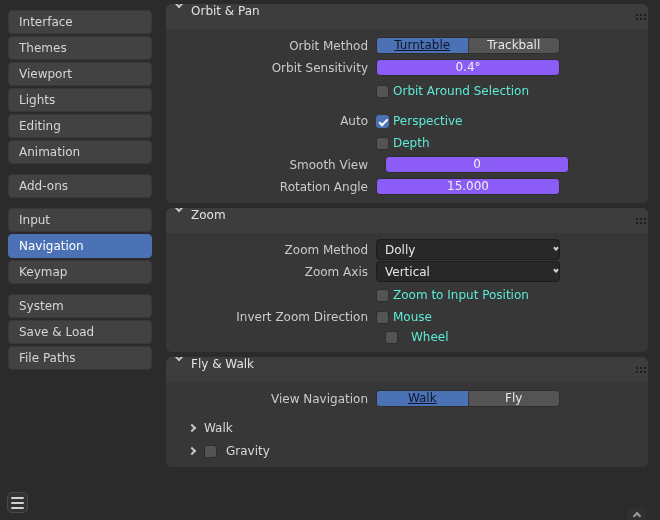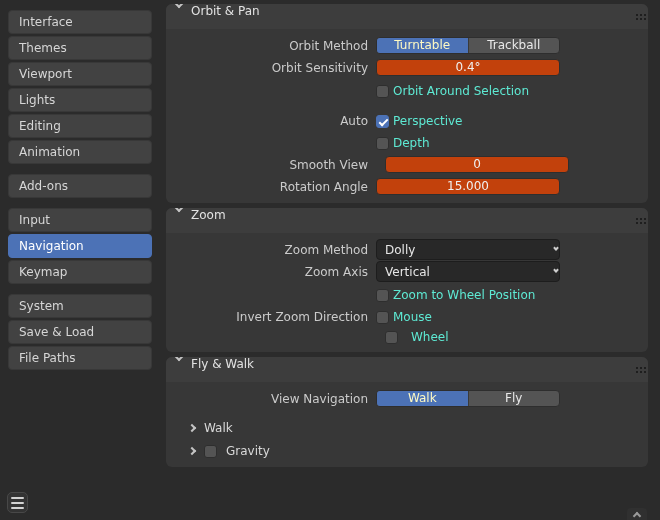--- a/index.html
+++ b/index.html
@@ -70,26 +70,26 @@
 
   .m5 { margin-top:5px; } .m6 { margin-top:6px;gap:9px; } .m8 { margin-top:8px; }
   .m9 { margin-top:7px; } .m13 { margin-top:13px; } .m16 { margin-top:16px; }
 
   
   .seg { display:flex; height:17px; border-radius:4px; overflow:hidden; background:#545454; border:1px solid #2e2e2e; }
   .seg-btn {
     flex:1; text-align:center; line-height:15px; color:#e8e8e8; cursor:default;
   }
   .seg-btn + .seg-btn { border-left:1px solid #3a3a3a; }
-  .seg-btn.active { background:#4c72b6; color:#fef9c3; }
+  .seg-btn.active { background:#4c72b6; color:#0f172a;text-decoration:underline; }
 
   
   .numfield {
     height:17px; line-height:15px;
-    background:#c2410c; border:1px solid #2e2e2e;
+    background:#8b5cf6; border:1px solid #2e2e2e;
     border-radius:4px; text-align:center; color:#f0f0f0; cursor:default;
   }
 
   
   .dropdown {
     height:21px; background:#282828; border:1px solid #1d1d1d;
     border-radius:4px; display:flex; align-items:center;
     justify-content:space-between; padding:0 1px 0 8px;
     color:#e6e6e6; cursor:default;
   }
@@ -221,21 +221,21 @@
       <div class="row m5">
         <div class="lbl">Zoom Axis</div>
         <div class="dropdown widget">
           <span>Vertical</span>
           <span class="chv chv-down"></span>
         </div>
       </div>
       <div class="row cb-row m8">
         <div class="lbl"></div>
         <span class="checkbox"></span>
-        <span class="cb-label">Zoom to Wheel Position</span>
+        <span class="cb-label">Zoom to Input Position</span>
       </div>
       <div class="row cb-row m8">
         <div class="lbl">Invert Zoom Direction</div>
         <span class="checkbox"></span>
         <span class="cb-label">Mouse</span>
       </div>
       <div class="row cb-row m6">
         <div class="lbl"></div>
         <span class="checkbox"></span>
         <span class="cb-label">Wheel</span>

